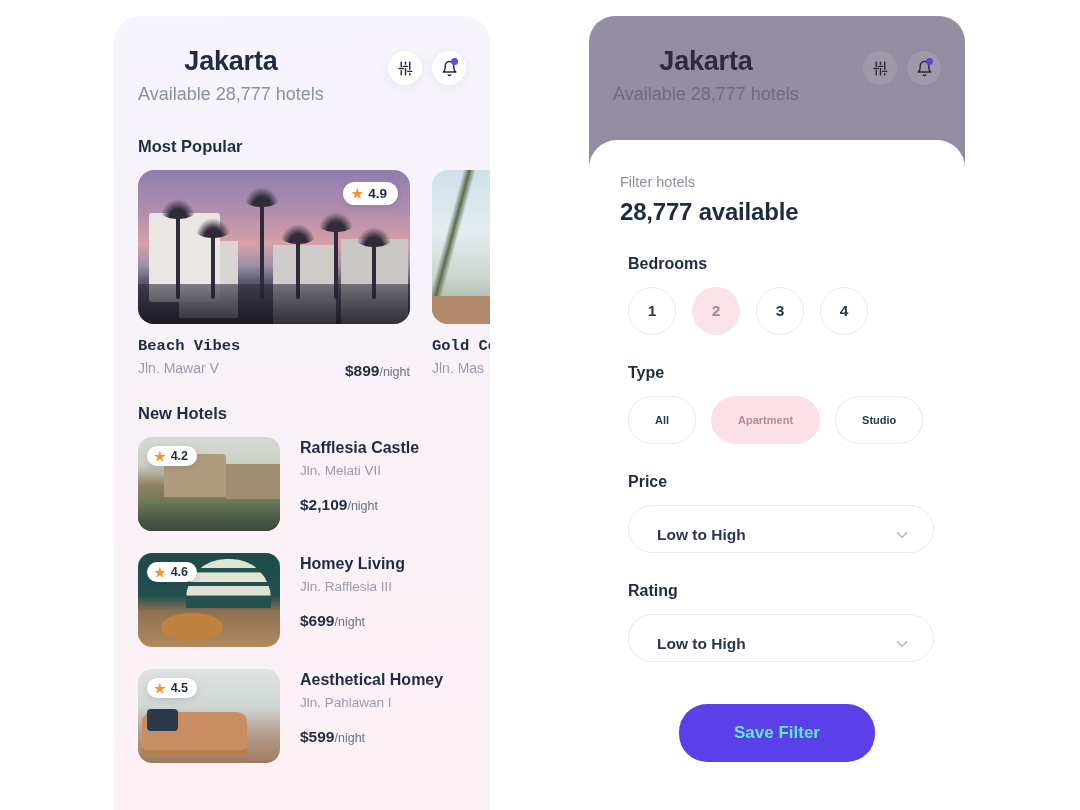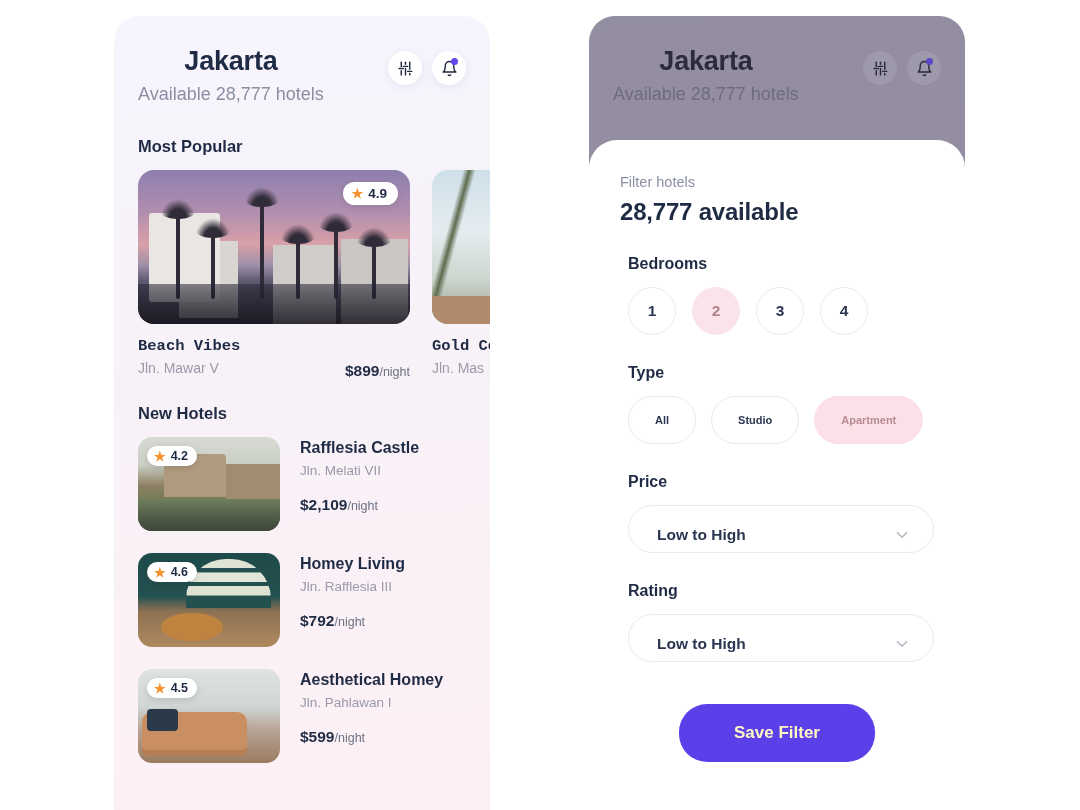--- a/index.html
+++ b/index.html
@@ -203,21 +203,21 @@
     display: flex; align-items: center;
     padding: 12px 22px 0 28px;
     cursor: pointer;
   }
   .select-value { flex: 1; font-size: 15.5px; font-weight: 600; color: #2b3751; }
   .chev { color: #b7b9c6; display: flex; }
 
   .save-wrap { margin-top: 42px; display: flex; justify-content: center; }
   .save-btn {
     background: #5b3fe8;
-    color: #fef9c3;
+    color: #5eead4;
     font-size: 17px;
     font-weight: 700;
     border: none;
     border-radius: 28px;
     padding: 19px 55px;
     cursor: pointer;
     font-family: "Liberation Sans", sans-serif;
   }
 
   
@@ -406,21 +406,21 @@
           <div class="ph ph-homey"></div>
           <div class="rating-pill">
             <span class="star">★</span>
             <span>4.6</span>
           </div>
         </div>
         <div class="hotel-info">
           <div class="hotel-name">Homey Living</div>
           <div class="hotel-addr">Jln. Rafflesia III</div>
           <div class="hotel-price">
-            <span>$792</span><span class="per">/night</span>
+            <span>$699</span><span class="per">/night</span>
           </div>
         </div>
       </div>
 
       <div class="hotel-row">
         <div class="hotel-thumb">
           <div class="ph ph-cozy"></div>
           <div class="rating-pill">
             <span class="star">★</span>
             <span>4.5</span>
@@ -487,22 +487,22 @@
           <div class="circle-chip active">2</div>
           <div class="circle-chip">3</div>
           <div class="circle-chip">4</div>
         </div>
       </div>
 
       <div class="group">
         <div class="group-title">Type</div>
         <div class="pill-row">
           <div class="pill-chip">All</div>
+          <div class="pill-chip active">Apartment</div>
           <div class="pill-chip">Studio</div>
-          <div class="pill-chip active">Apartment</div>
         </div>
       </div>
 
       <div class="group">
         <div class="group-title">Price</div>
         <div class="select-box">
           <span class="select-value">Low to High</span>
           <span class="chev">
             <svg width="18" height="18" viewBox="0 0 24 24" fill="none" stroke="#b7b9c6" stroke-width="2.2" stroke-linecap="round" stroke-linejoin="round">
               <polyline points="6 9 12 15 18 9"></polyline>

